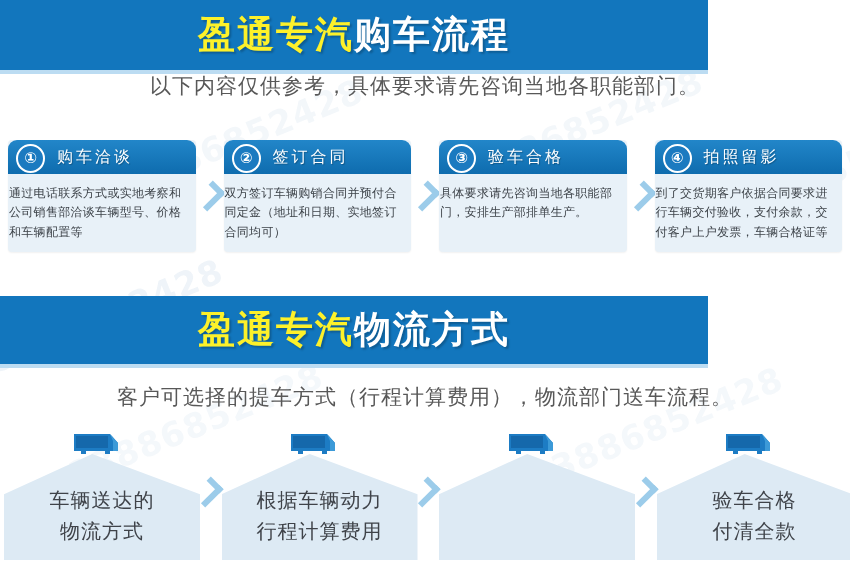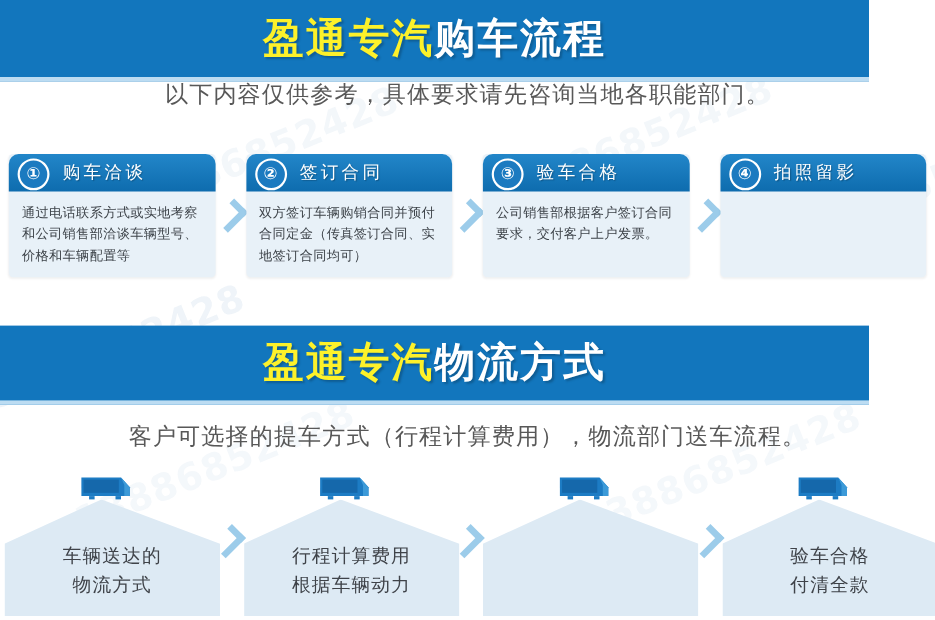--- a/index.html
+++ b/index.html
@@ -23,21 +23,21 @@
     font-size:34px;
     color:rgba(120,160,200,0.16);
     transform:rotate(-22deg);
     white-space:nowrap;
     letter-spacing:1px;
   }
   .wm span.onblue{color:rgba(255,255,255,0.13);}
 
   
   .banner{
-    position:absolute;left:0;width:790px;
+    position:absolute;left:0;width:708px;
     background:#1276bd;
     border-bottom:4px solid #bcdcf2;
     box-sizing:border-box;
     display:flex;align-items:center;justify-content:center;
     overflow:hidden;z-index:10;
   }
   .banner-title{
     position:relative;z-index:3;
     font-size:37px;font-weight:700;letter-spacing:2px;
     white-space:nowrap;
@@ -86,21 +86,21 @@
     flex:0 0 auto;
     background:#1b7ac0;
     margin-top:2px;
   }
   .step-title{
     color:#ffffff;font-size:16px;font-weight:400;
     letter-spacing:3px;margin-left:12px;
     text-shadow:1px 1px 1px rgba(0,0,0,0.25);
   }
   .step-body{
-    padding:10px 11px 0 12px;
+    padding:10px 11px 0 1px;
     color:#3d4349;font-size:12px;line-height:1.62;
     letter-spacing:0.3px;
   }
   .arrow{
     width:28px;height:112px;
     display:flex;align-items:center;justify-content:center;
     flex:0 0 auto;
   }
   .chev{
     width:12px;height:20px;
@@ -118,21 +118,21 @@
     width:196px;height:128px;position:relative;
   }
   .pent{
     position:absolute;left:0;bottom:0;width:196px;height:106px;
     background:#ddeaf4;
     clip-path:polygon(0% 38%, 45% 0%, 100% 38%, 100% 100%, 0% 100%);
   }
   .logi-text{
     position:absolute;left:0;bottom:14px;width:196px;
     text-align:center;
-    color:#3f4349;font-size:17px;line-height:1.52;font-weight:400;
+    color:#3f4349;font-size:20px;line-height:1.52;font-weight:400;
     letter-spacing:1px;
   }
   .truck{
     position:absolute;top:0;left:50%;margin-left:-27px;
     width:54px;height:26px;
   }
   .logi-arrow{
     width:28px;height:128px;
     display:flex;align-items:center;justify-content:center;
     flex:0 0 auto;padding-bottom:8px;box-sizing:border-box;
@@ -177,44 +177,45 @@
 
     <div class="arrow">
         <div class="chev"></div>
       </div>
 
     <div class="step">
       <div class="step-head">
         <div class="step-num">②</div>
         <div class="step-title">签订合同</div>
       </div>
-      <div class="step-body">双方签订车辆购销合同并预付合同定金（传真签订合同、实地签订合同均可）</div>
+      <div class="step-body">双方签订车辆购销合同并预付合同定金（地址和日期、实地签订合同均可）</div>
     </div>
 
     <div class="arrow">
         <div class="chev"></div>
       </div>
 
     <div class="step">
       <div class="step-head">
         <div class="step-num">③</div>
         <div class="step-title">验车合格</div>
       </div>
-      <div class="step-body">公司销售部根据客户签订合同要求，交付客户上户发票。</div>
+      <div class="step-body">具体要求请先咨询当地各职能部门，安排生产部排单生产。</div>
     </div>
 
     <div class="arrow">
         <div class="chev"></div>
       </div>
 
     <div class="step">
       <div class="step-head">
         <div class="step-num">④</div>
         <div class="step-title">拍照留影</div>
       </div>
+      <div class="step-body">到了交货期客户依据合同要求进行车辆交付验收，支付余款，交付客户上户发票，车辆合格证等</div>
     </div>
 
   </div>
 
   <div class="banner" id="banner2">
     <div class="banner-title">
       <span class="hl">盈通专汽</span><span class="wt">物流方式</span>
     </div>
   </div>
 
@@ -244,22 +245,22 @@
     <div class="logi-cell">
       <div class="pent"></div>
       <svg class="truck" viewBox="0 0 54 26">
         <path d="M2 2 H38 L46 11 V19 H2 Z" fill="#1d7cc4"></path>
         <path d="M38 2 L46 11 V19 H41 V9 Z" fill="#3c9ad8"></path>
         <rect x="4" y="4" width="32" height="12" fill="#1568ab"></rect>
         <rect x="9" y="19" width="5" height="3" fill="#1d7cc4"></rect>
         <rect x="33" y="19" width="5" height="3" fill="#1d7cc4"></rect>
       </svg>
       <div class="logi-text">
+        <div>根据车辆动力</div>
         <div>行程计算费用</div>
-        <div>根据车辆动力</div>
       </div>
     </div>
 
     <div class="logi-arrow">
         <div class="chev"></div>
       </div>
 
     <div class="logi-cell">
       <div class="pent"></div>
       <svg class="truck" viewBox="0 0 54 26">

